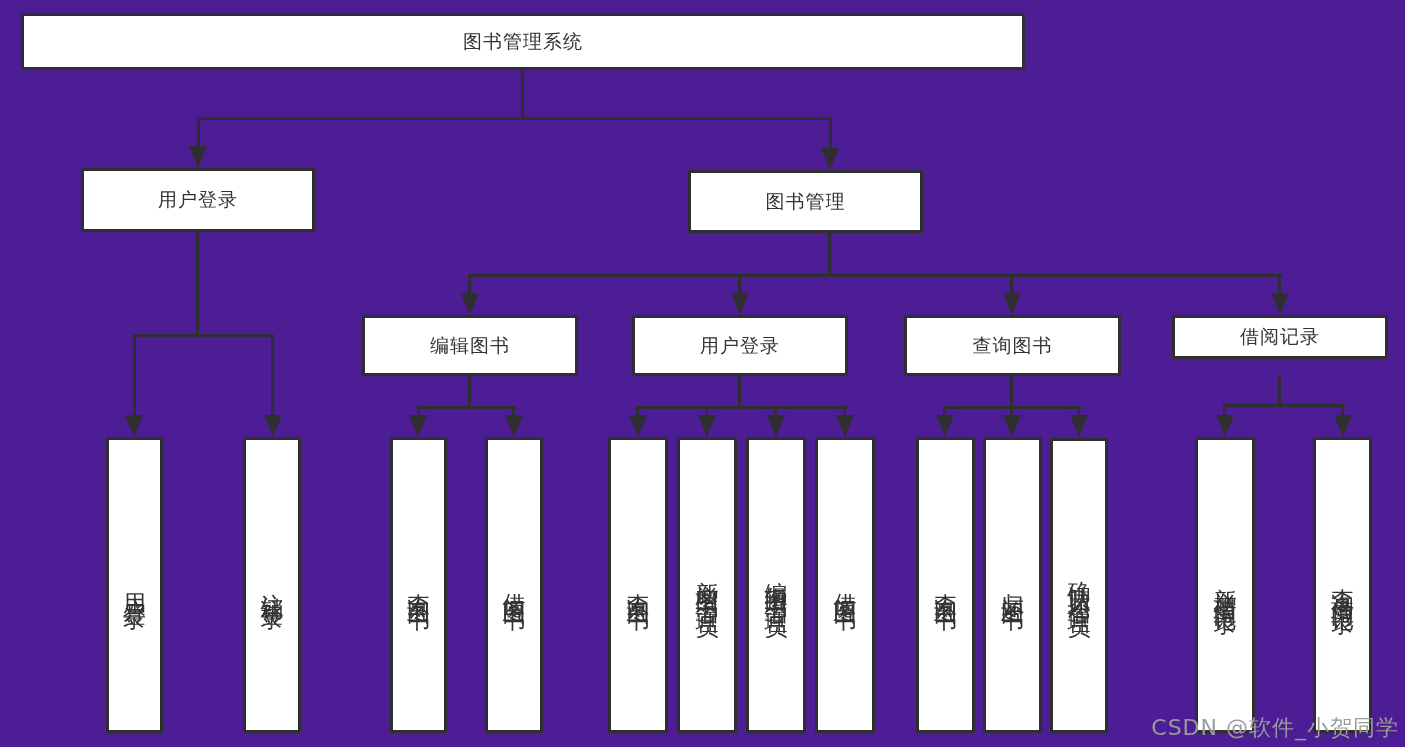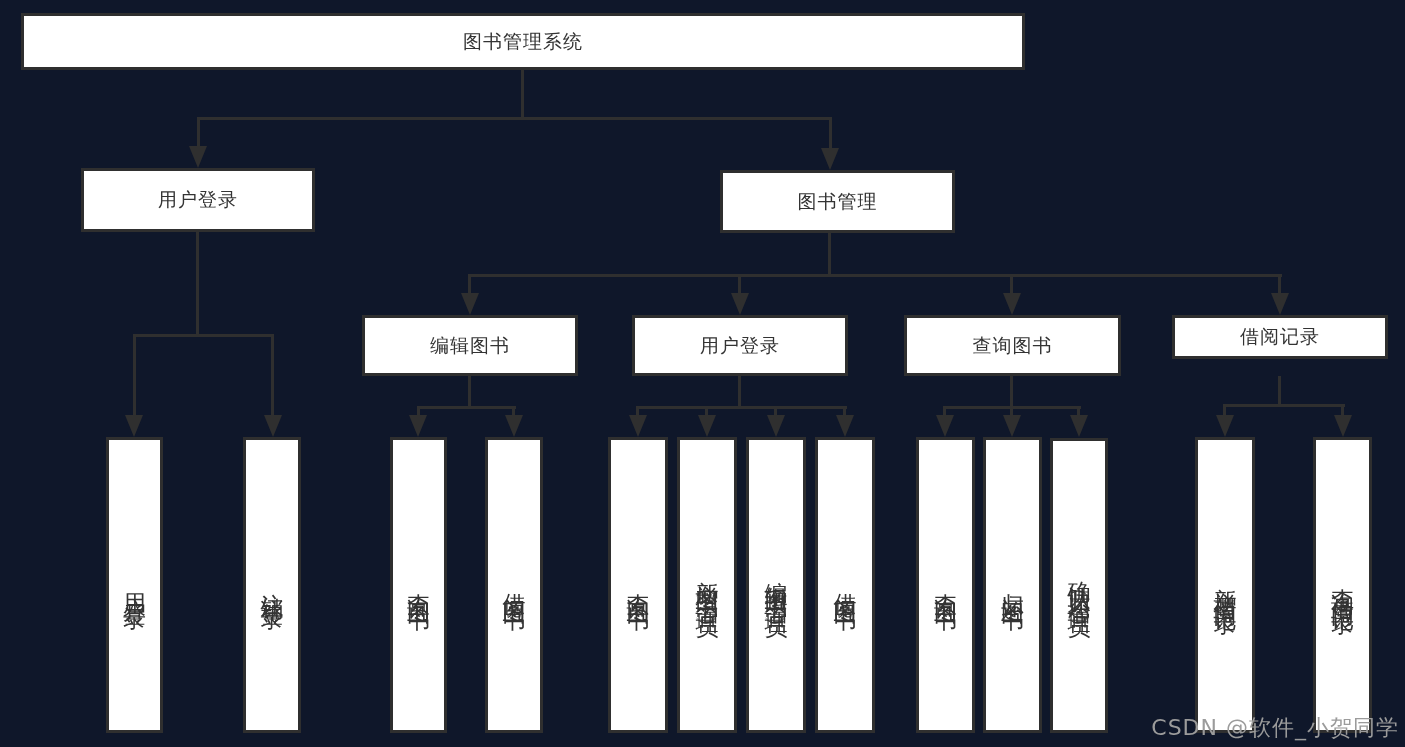--- a/index.html
+++ b/index.html
@@ -5,21 +5,21 @@
   html, body {
     margin: 0;
     padding: 0;
     background: #ffffff;
     font-family: "DejaVu Sans", "Liberation Sans", sans-serif;
   }
   #canvas {
     position: relative;
     width: 1405px;
     height: 747px;
-    background: #0f172a;
+    background: #4c1d95;
     overflow: hidden;
   }
   .box {
     position: absolute;
     box-sizing: border-box;
     border: 3px solid #2f2f2f;
     background: #ffffff;
     display: flex;
     align-items: center;
     justify-content: center;
@@ -80,21 +80,21 @@
   <div class="vline" style="left:521px; top:70px; height:48px;"></div>
   <div class="hline" style="left:197px; top:117px; width:635px;"></div>
   <div class="vline" style="left:197px; top:117px; height:33px;"></div>
   <div class="arrow" style="left:189px; top:146px;"></div>
   <div class="vline" style="left:829px; top:117px; height:33px;"></div>
   <div class="arrow" style="left:821px; top:148px;"></div>
 
   <div class="box" style="left:81px; top:168px; width:234px; height:64px;">
     <span>用户登录</span>
   </div>
-  <div class="box" style="left:720px; top:170px; width:235px; height:63px;">
+  <div class="box" style="left:688px; top:170px; width:235px; height:63px;">
     <span>图书管理</span>
   </div>
 
   <div class="vline" style="left:196px; top:232px; height:105px;"></div>
   <div class="hline" style="left:133px; top:334px; width:141px;"></div>
   <div class="vline" style="left:133px; top:334px; height:84px;"></div>
   <div class="arrow" style="left:125px; top:415px;"></div>
   <div class="vline" style="left:271px; top:334px; height:84px;"></div>
   <div class="arrow" style="left:264px; top:415px;"></div>
 

